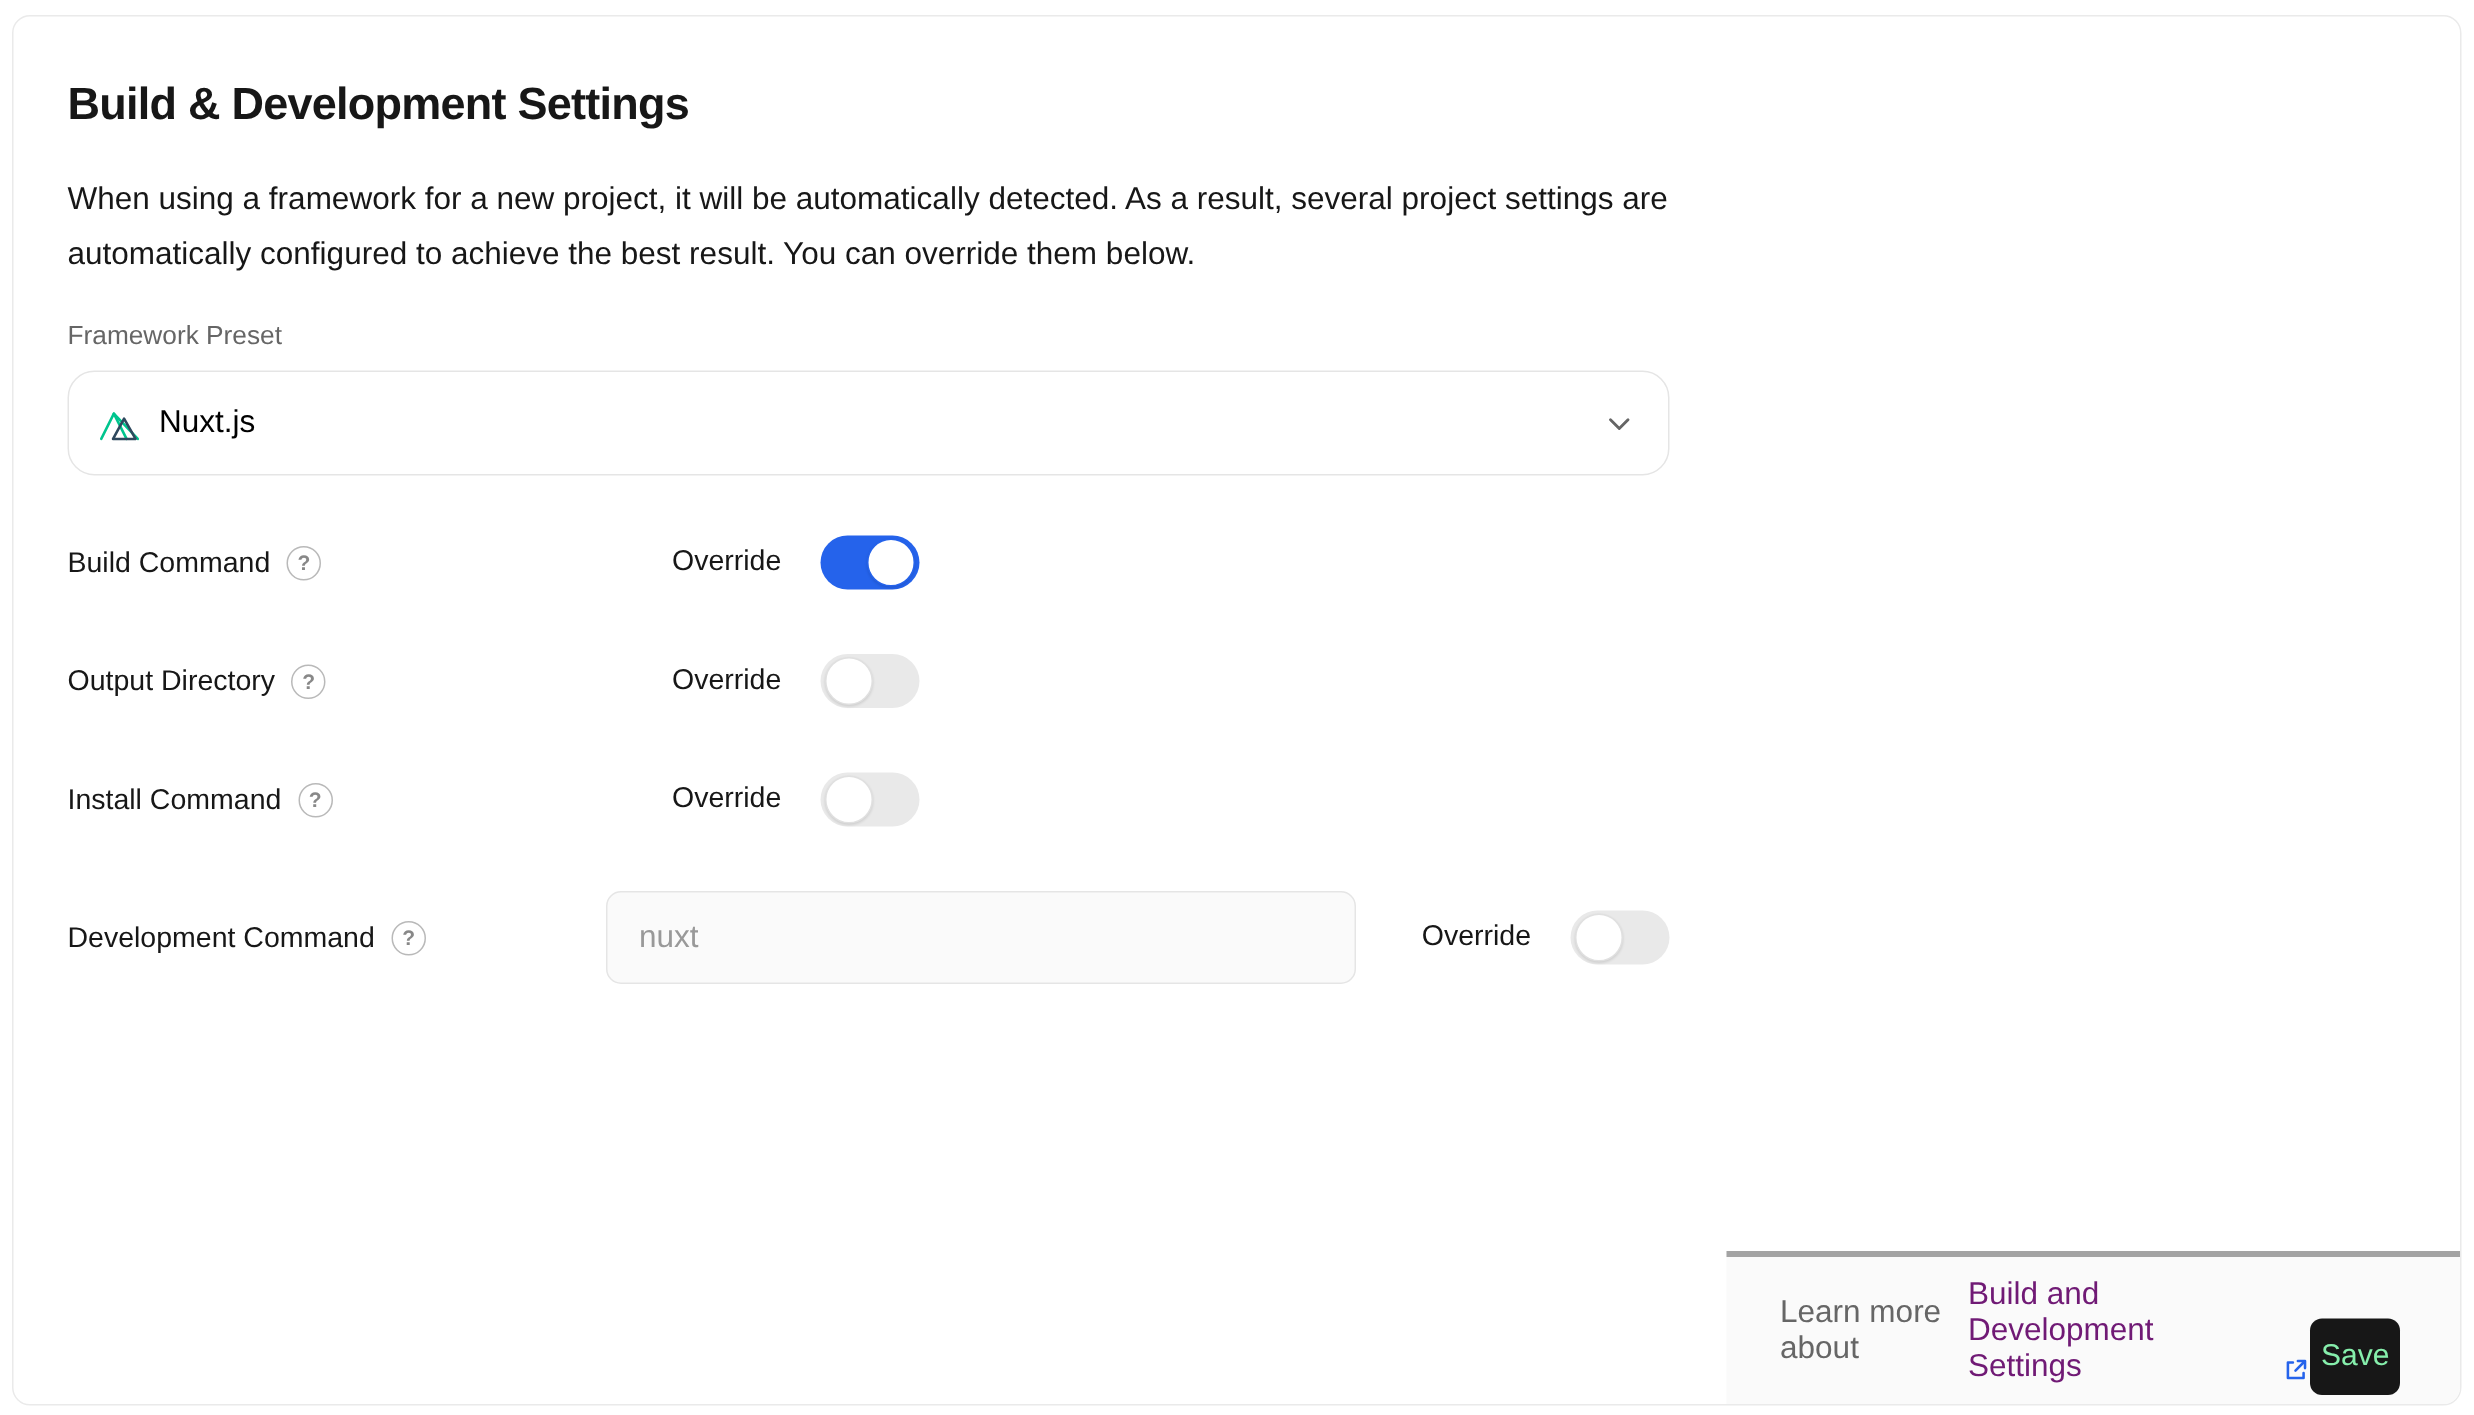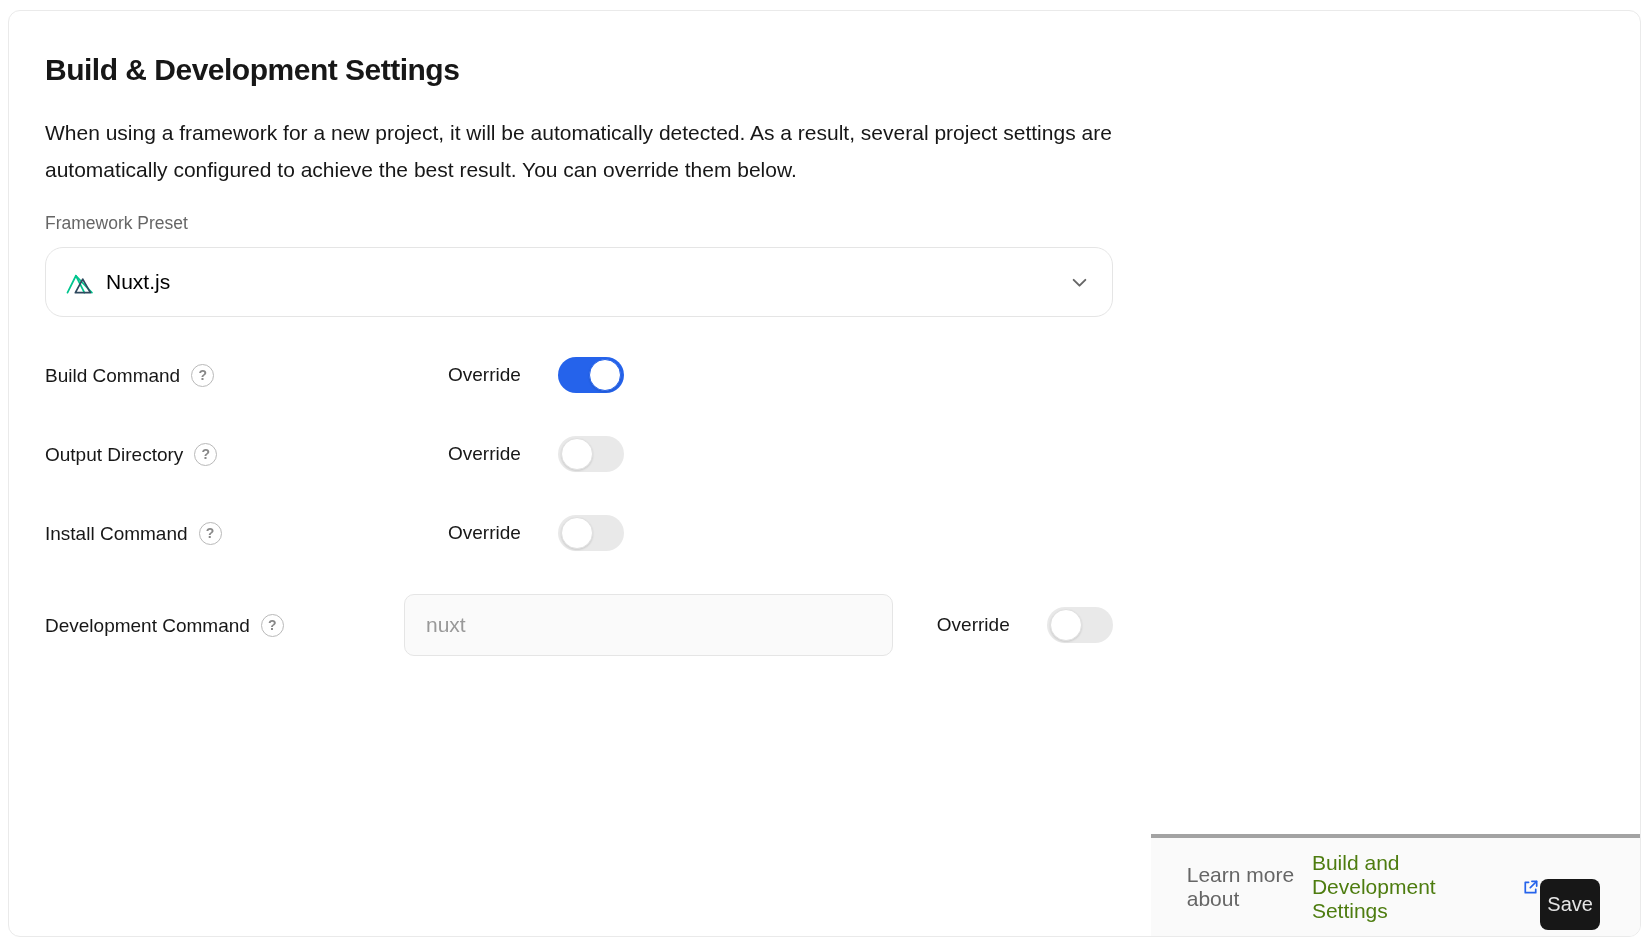--- a/index.html
+++ b/index.html
@@ -29,42 +29,42 @@
     color: #888; font-size: 14px; font-weight: 600; display: inline-flex;
     align-items: center; justify-content: center; flex: 0 0 23px; cursor: default;
   }
   .row-input {
     flex: 1; height: 62px; border: 1px solid #e5e5e5; border-radius: 10px;
     font-family: "Liberation Sans", sans-serif; font-size: 21px; color: #000;
     padding: 0 21px; outline: none; background: #fff; min-width: 0;
   }
   .row-input::placeholder { color: #999; opacity: 1; }
   .row-input[disabled] { background: #fafafa; color: #999; }
-  .override-wrap { display: flex; align-items: center; gap: 37px; margin-left: 44px; flex: 0 0 auto; }
+  .override-wrap { display: flex; align-items: center; gap: 26px; margin-left: 44px; flex: 0 0 auto; }
   .override-label { font-size: 19px; font-weight: 500; color: #171717; }
   .toggle {
     width: 66px; height: 36px; border-radius: 18px; background: #e9e9e9;
     position: relative; cursor: pointer; border: none; flex: 0 0 66px;
   }
   .toggle .knob {
     position: absolute; top: 2px; left: 3px; width: 32px; height: 32px;
     background: #fff; border-radius: 50%; border: 1px solid #e0e0e0;
     box-shadow: 0 1px 2px rgba(0,0,0,0.12); transition: left .15s;
   }
   .toggle.on { background: #2563eb; }
   .toggle.on .knob { left: 31px; border-color: #2563eb; }
   .card-footer {
     margin-top: auto; height: 102px; background: #fafafa; border-top: 4px solid #a3a3a3;
     display: flex; align-items: center; padding: 0 40px 0 36px;
   }
   .learn-more { font-size: 21px; color: #666; display: flex; align-items: center; }
-  .learn-more a { color: #4d7c0f; text-decoration: none; margin-left: 8px; display: inline-flex; align-items: center; }
+  .learn-more a { color: #701a75; text-decoration: none; margin-left: 8px; display: inline-flex; align-items: flex-end; }
   .learn-more a .ext-icon { margin-left: 5px; display: inline-flex; }
   .save-btn {
-    margin-left: auto; width: 84px; height: 51px; background: #171717; color: #e5e5e5;
+    margin-left: auto; width: 84px; height: 51px; background: #171717; color: #86efac;
     border: none; border-radius: 8px; font-family: "Liberation Sans", sans-serif;
     font-size: 20px; font-weight: 500; cursor: pointer; margin-top: 34px;
   }
 </style>
 </head>
 <body>
 
 <div class="card">
   <div class="card-main">
     <h1 class="card-title">Build &amp; Development Settings</h1>

